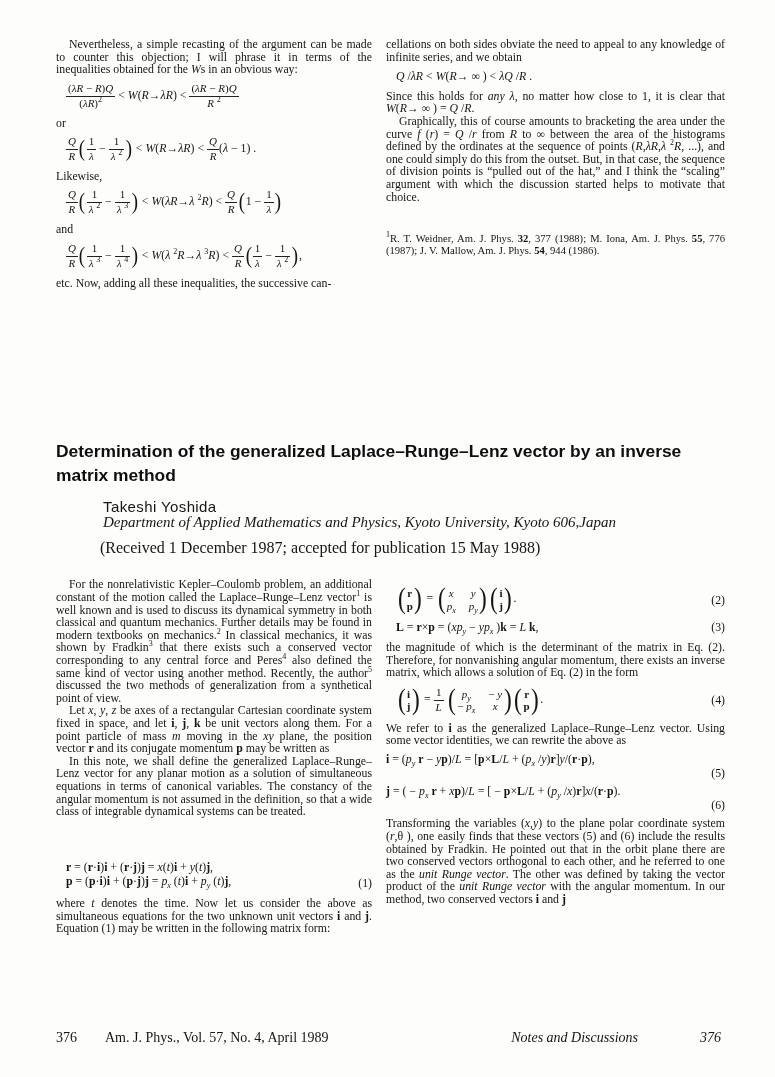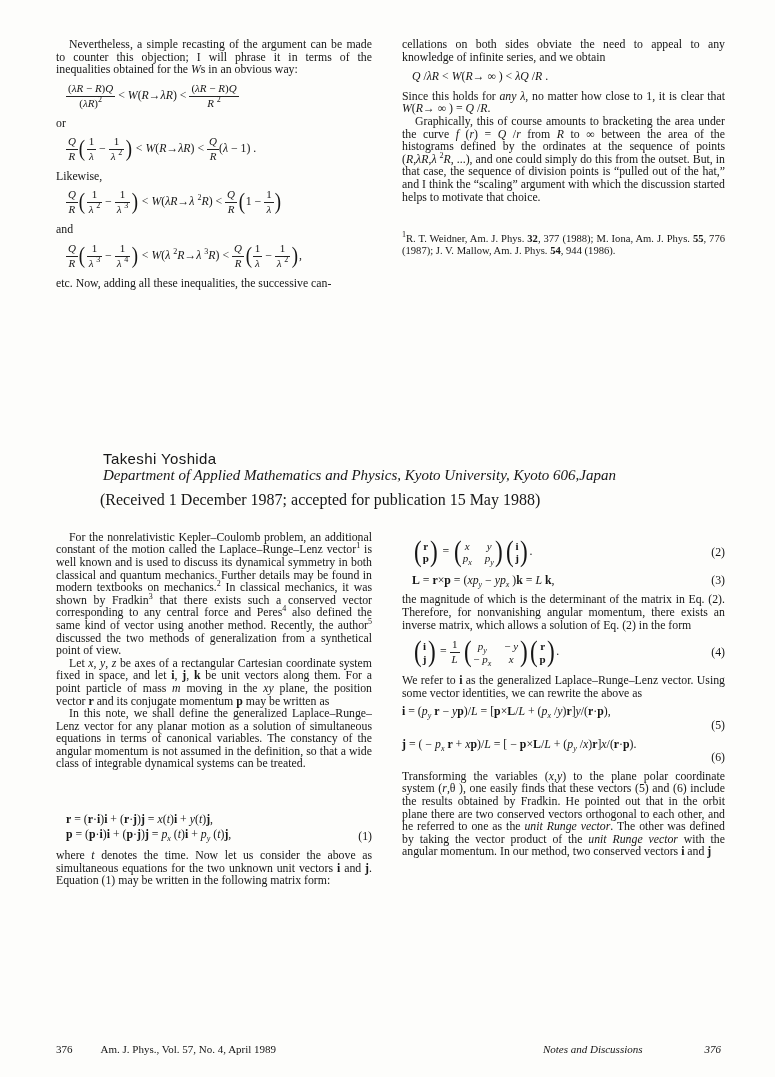--- a/index.html
+++ b/index.html
@@ -5,21 +5,21 @@
   html,body { margin:0; padding:0; background:#ffffff; }
   .page {
     width:775px; height:1077px; box-sizing:border-box;
     background:#fdfdfb; color:#151515;
     font-family:"Liberation Serif", serif;
     font-size:11.8px; line-height:12.6px;
     padding:38px 50px 0 56px;
     display:flex; flex-direction:column;
     overflow:hidden; position:relative;
   }
-  .cols { display:flex; gap:30px; }
+  .cols { display:flex; gap:14px; }
   .col-l { width:316px; flex:0 0 316px; }
   .col-r { flex:1; min-width:0; }
   .section1 { min-height:400px; }
   .section2 { margin-top:24px; }
   p { margin:0; text-align:justify; }
   .ind { text-indent:13px; }
   .connector { margin:2px 0; text-align:left; }
   sup { font-size:8px; line-height:0; }
   sub { font-size:8px; line-height:0; }
   
@@ -44,21 +44,21 @@
   .footnote { margin-top:30px; font-size:10.6px; line-height:11.6px; text-align:justify; }
   
   .titleblock { margin-top:2px; }
   .title { margin:0; font-family:"Liberation Sans", sans-serif; font-weight:700;
            font-size:17.4px; line-height:1.37; color:#0e0e0e; max-width:685px; text-align:left; }
   .author { margin:13px 0 0 47px; font-family:"Liberation Sans", sans-serif; font-size:15px;
             letter-spacing:0.4px; text-align:left; }
   .affil { margin:3px 0 0 47px; font-style:italic; font-size:15px; text-align:left; }
   .received { margin:13px 0 0 44px; font-size:16px; text-align:left; }
   
-  .pagefooter { margin-top:auto; padding-bottom:21px; display:flex; align-items:flex-end; font-size:11px; }
+  .pagefooter { margin-top:auto; padding-bottom:32px; display:flex; align-items:flex-end; font-size:14px; }
   .pf-journal { margin-left:28px; }
   .pf-right { margin-left:auto; display:flex; align-items:baseline;font-style:italic; }
   .pf-page2 { margin-left:62px; margin-right:4px; }
 </style>
 </head>
 <body>
 
 <div class="page">
 
   <div class="cols section1">
@@ -86,20 +86,21 @@
       <div class="eqrow">
         <span class="eq"><i>Q</i> /<i>λR</i> &lt; <i>W</i>(<i>R</i>→ ∞ ) &lt; <i>λQ</i> /<i>R</i> .</span>
       </div>
       <p>Since this holds for <i>any λ</i>, no matter how close to 1, it is clear that <i>W</i>(<i>R</i>→ ∞ ) = <i>Q</i> /<i>R</i>.</p>
       <p class="ind">Graphically, this of course amounts to bracketing the area under the curve <i>f</i> (<i>r</i>) = <i>Q</i> /<i>r</i> from <i>R</i> to ∞ between the area of the histograms defined by the ordinates at the sequence of points (<i>R</i>,<i>λR</i>,<i>λ</i> <sup>2</sup><i>R</i>, ...), and one could simply do this from the outset. But, in that case, the sequence of division points is “pulled out of the hat,” and I think the “scaling” argument with which the discussion started helps to motivate that choice.</p>
       <p class="footnote"><sup>1</sup>R. T. Weidner, Am. J. Phys. <b>32</b>, 377 (1988); M. Iona, Am. J. Phys. <b>55</b>, 776 (1987); J. V. Mallow, Am. J. Phys. <b>54</b>, 944 (1986).</p>
     </div>
   </div>
 
   <div class="titleblock">
+    <h1 class="title">Determination of the generalized Laplace–Runge–Lenz vector by an inverse matrix method</h1>
     <div class="author">Takeshi  Yoshida</div>
     <div class="affil">Department of Applied Mathematics and Physics, Kyoto University, Kyoto 606,Japan</div>
     <div class="received">(Received 1 December 1987; accepted for publication 15 May 1988)</div>
   </div>
 
   <div class="cols section2">
     <div class="col-l">
       <p class="ind">For the nonrelativistic Kepler–Coulomb problem, an additional constant of the motion called the Laplace–Runge–Lenz vector<sup>1</sup> is well known and is used to discuss its dynamical symmetry in both classical and quantum mechanics. Further details may be found in modern textbooks on mechanics.<sup>2</sup> In classical mechanics, it was shown by Fradkin<sup>3</sup> that there exists such a conserved vector corresponding to any central force and Peres<sup>4</sup> also defined the same kind of vector using another method. Recently, the author<sup>5</sup> discussed the two methods of generalization from a synthetical point of view.</p>
       <p class="ind">Let <i>x</i>, <i>y</i>, <i>z</i> be axes of a rectangular Cartesian coordinate system fixed in space, and let <b>i</b>, <b>j</b>, <b>k</b> be unit vectors along them. For a point particle of mass <i>m</i> moving in the <i>xy</i> plane, the position vector <b>r</b> and its conjugate momentum <b>p</b> may be written as</p>
       <p class="ind">In this note, we shall define the generalized Laplace–Runge–Lenz vector for any planar motion as a solution of simultaneous equations in terms of canonical variables. The constancy of the angular momentum is not assumed in the definition, so that a wide class of integrable dynamical systems can be treated.</p>

